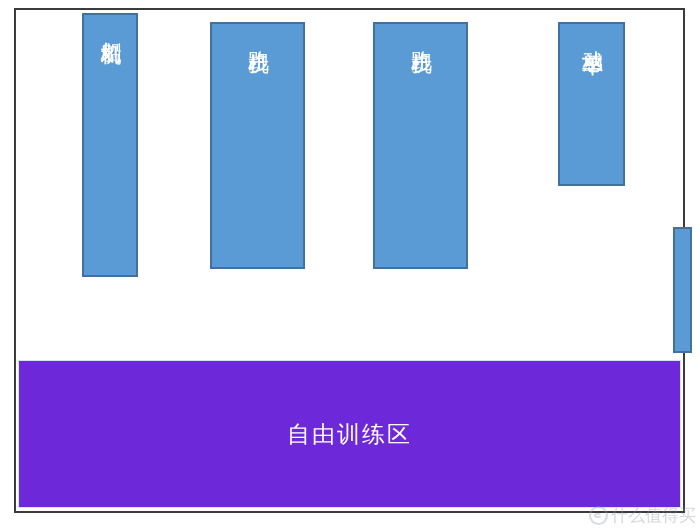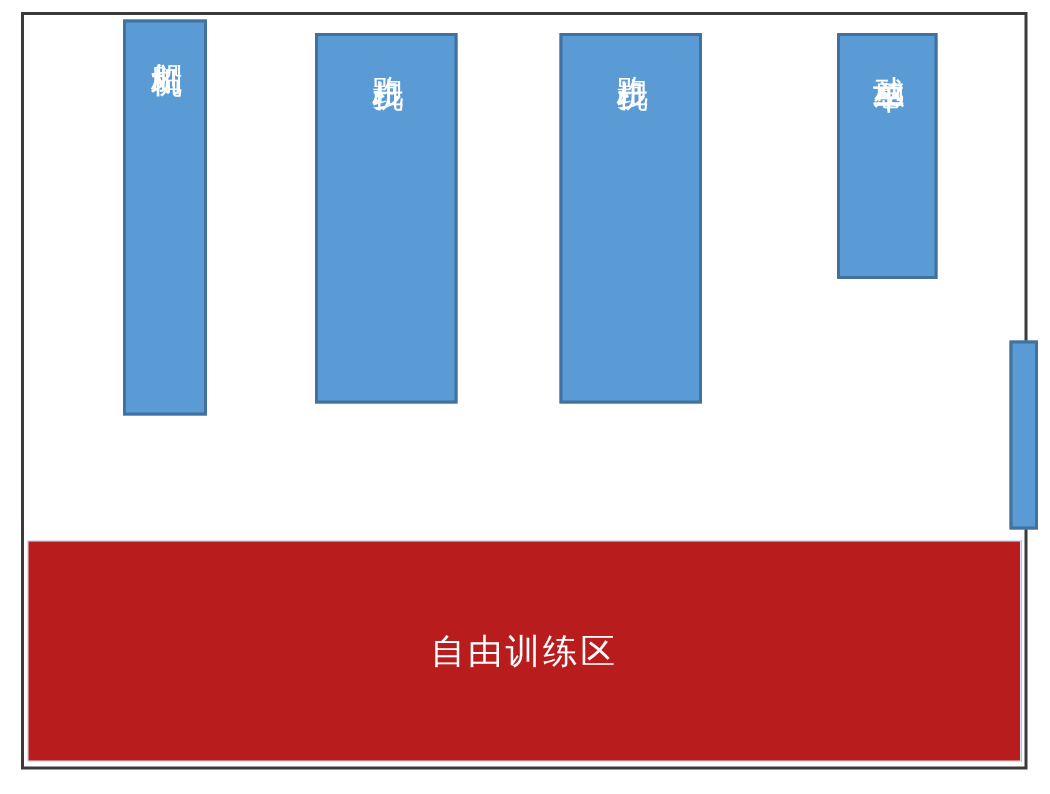--- a/index.html
+++ b/index.html
@@ -74,21 +74,21 @@
     padding-top: 0;
   }
 
   
   .free-zone {
     position: absolute;
     left: 18px;
     top: 360px;
     width: 663px;
     height: 148px;
-    background: #b91c1c;
+    background: #6d28d9;
     border: 1px solid #d4e4f4;
     box-sizing: border-box;
     display: flex;
     align-items: center;
     justify-content: center;
   }
   .free-zone-label {
     color: #ffffff;
     font-size: 23px;
     letter-spacing: 2px;
@@ -156,14 +156,18 @@
   <div class="equip" id="equip-treadmill-2">
     <span class="equip-label">跑步机</span>
   </div>
 
   <div class="equip" id="equip-spinbike">
     <span class="equip-label">动感单车</span>
   </div>
 
   <div class="equip" id="equip-wall-strip"></div>
 
+  <div class="watermark">
+    <span class="watermark-logo"></span>
+    <span class="watermark-text">什么值得买</span>
+  </div>
 
 </div>
 
 </body></html>

